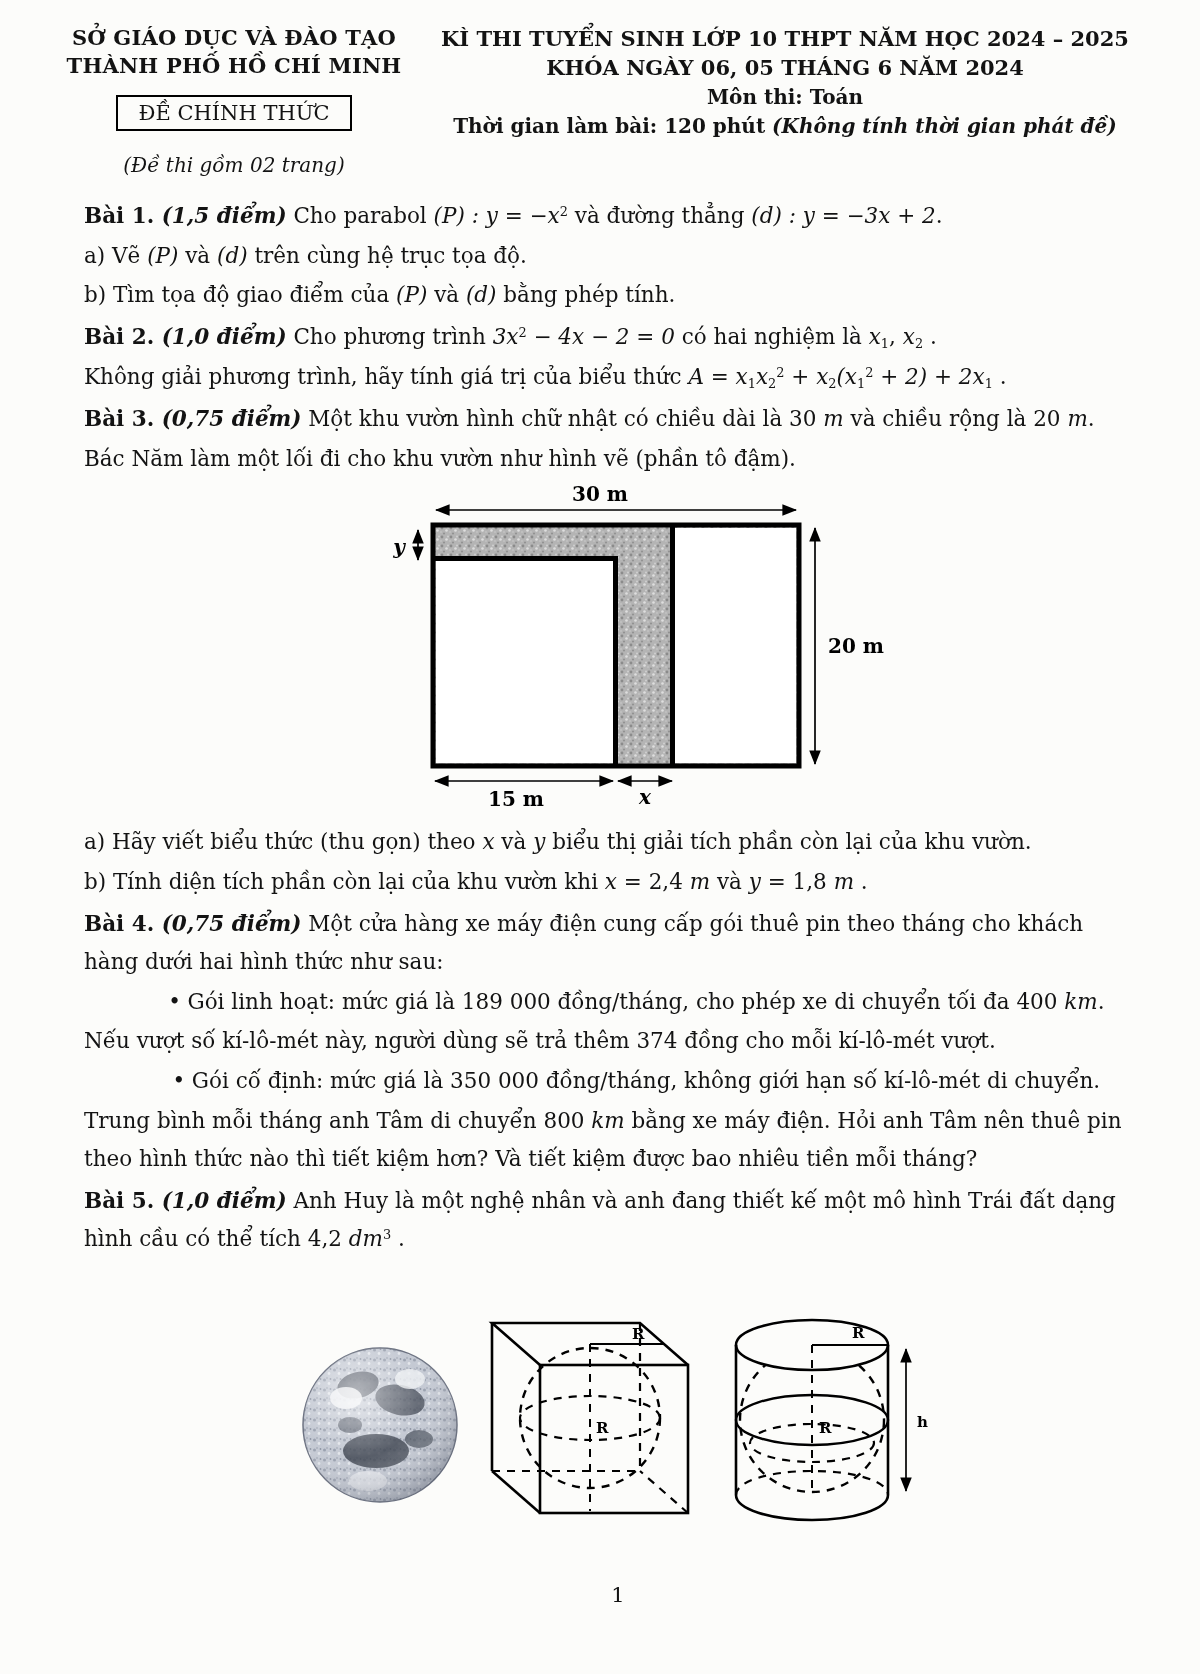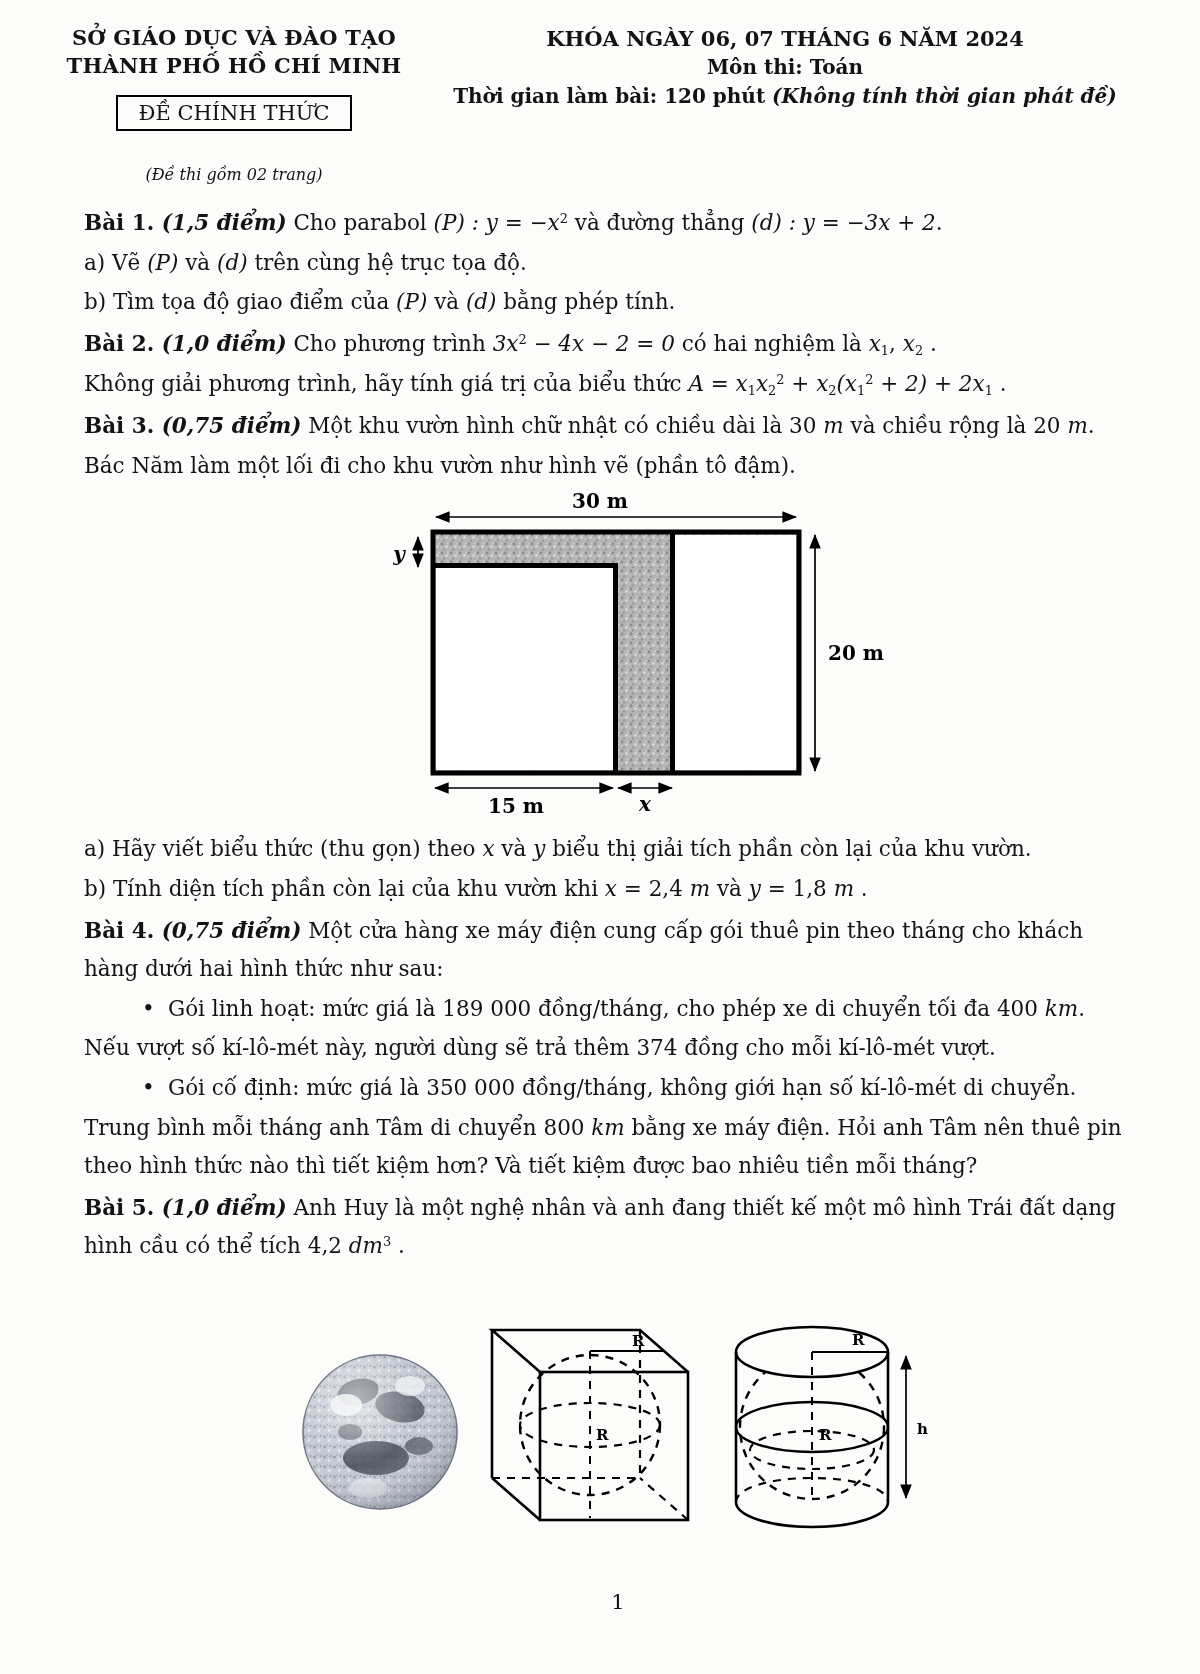--- a/index.html
+++ b/index.html
@@ -6,34 +6,34 @@
   .page{
     width:1200px;height:1674px;margin:0 auto;background:#fcfcfa;color:#131313;
     font-family:"DejaVu Serif","Liberation Serif",serif;position:relative;overflow:hidden;
   }
   
   .header{display:flex;padding:24px 36px 0 58px;}
   .h-left{width:352px;flex:0 0 auto;text-align:center;}
   .dept{font-size:21px;line-height:1.35;font-weight:600;letter-spacing:.2px;}
   .exam-box{display:inline-block;border:2.5px solid #000;padding:4px 20px;margin-top:14px;
             font-weight:normal;font-size:21px;}
-  .pages-note{margin-top:34px;font-style:italic;font-size:16px;}
+  .pages-note{margin-top:22px;font-style:italic;font-size:20px;}
   .h-right{flex:1;text-align:center;padding-right:4px;}
   .t1{font-weight:bold;font-size:21px;line-height:1.4;}
   .t2{font-weight:bold;font-size:20px;line-height:1.45;}
   .bi{font-weight:bold;font-style:italic;}
   .b{font-weight:bold;}
   .i{font-style:italic;}
   
   #content{padding:16px 76px 0 84px;font-size:21.5px;line-height:1.76;}
   p.line{margin:2px 0;}
   p.prob{margin-top:4px;}
   sup{font-size:.6em;vertical-align:.55em;}
   sub{font-size:.6em;vertical-align:-.3em;}
-  .bullet-line{padding-left:58px;}
+  .bullet-line{padding-left:58px;text-align:center;}
   .marker{display:inline-block;width:26px;}
   .pagenum{text-align:center;margin-top:30px !important;padding-left:28px;font-size:21px;}
   
   .fig-wrap{text-align:center;margin:4px 0 0 0;}
   .fig-garden svg{position:relative;left:42px;}
   .fig-solids svg{position:relative;left:18px;}
   svg text{font-family:"DejaVu Serif","Liberation Serif",serif;}
   .figlab{font-size:20px;font-weight:bold;}
   .figvar{font-size:20px;font-weight:bold;font-style:italic;}
   .figsmall{font-size:15px;font-weight:bold;}
@@ -46,21 +46,22 @@
   <div class="header">
     <div class="h-left">
       <div class="dept">SỞ GIÁO DỤC VÀ ĐÀO TẠO</div>
       <div class="dept">THÀNH PHỐ HỒ CHÍ MINH</div>
       <div>
         <span class="exam-box">ĐỀ CHÍNH THỨC</span>
       </div>
       <div class="pages-note">(Đề thi gồm 02 trang)</div>
     </div>
     <div class="h-right">
-      <div class="t1">KHÓA NGÀY 06, 07 THÁNG 6 NĂM 2024</div>
+      <div class="t1">KÌ THI TUYỂN SINH LỚP 10 THPT NĂM HỌC 2024 – 2025</div>
+      <div class="t1">KHÓA NGÀY 06, 05 THÁNG 6 NĂM 2024</div>
       <div class="t2">Môn thi: Toán</div>
       <div class="t2">
         <span>Thời gian làm bài: 120 phút </span><span class="bi">(Không tính thời gian phát đề)</span>
       </div>
     </div>
   </div>
 
   <div id="content">
       <p class="line prob"><span class="b">Bài 1. </span><span class="bi">(1,5 điểm)</span><span> Cho parabol </span><span class="i">(P) : y = −x</span><sup>2</sup><span> và đường thẳng </span><span class="i">(d) : y = −3x + 2</span><span>.</span></p>
       <p class="line"><span>a) Vẽ </span><span class="i">(P)</span><span> và </span><span class="i">(d)</span><span> trên cùng hệ trục tọa độ.</span></p>

